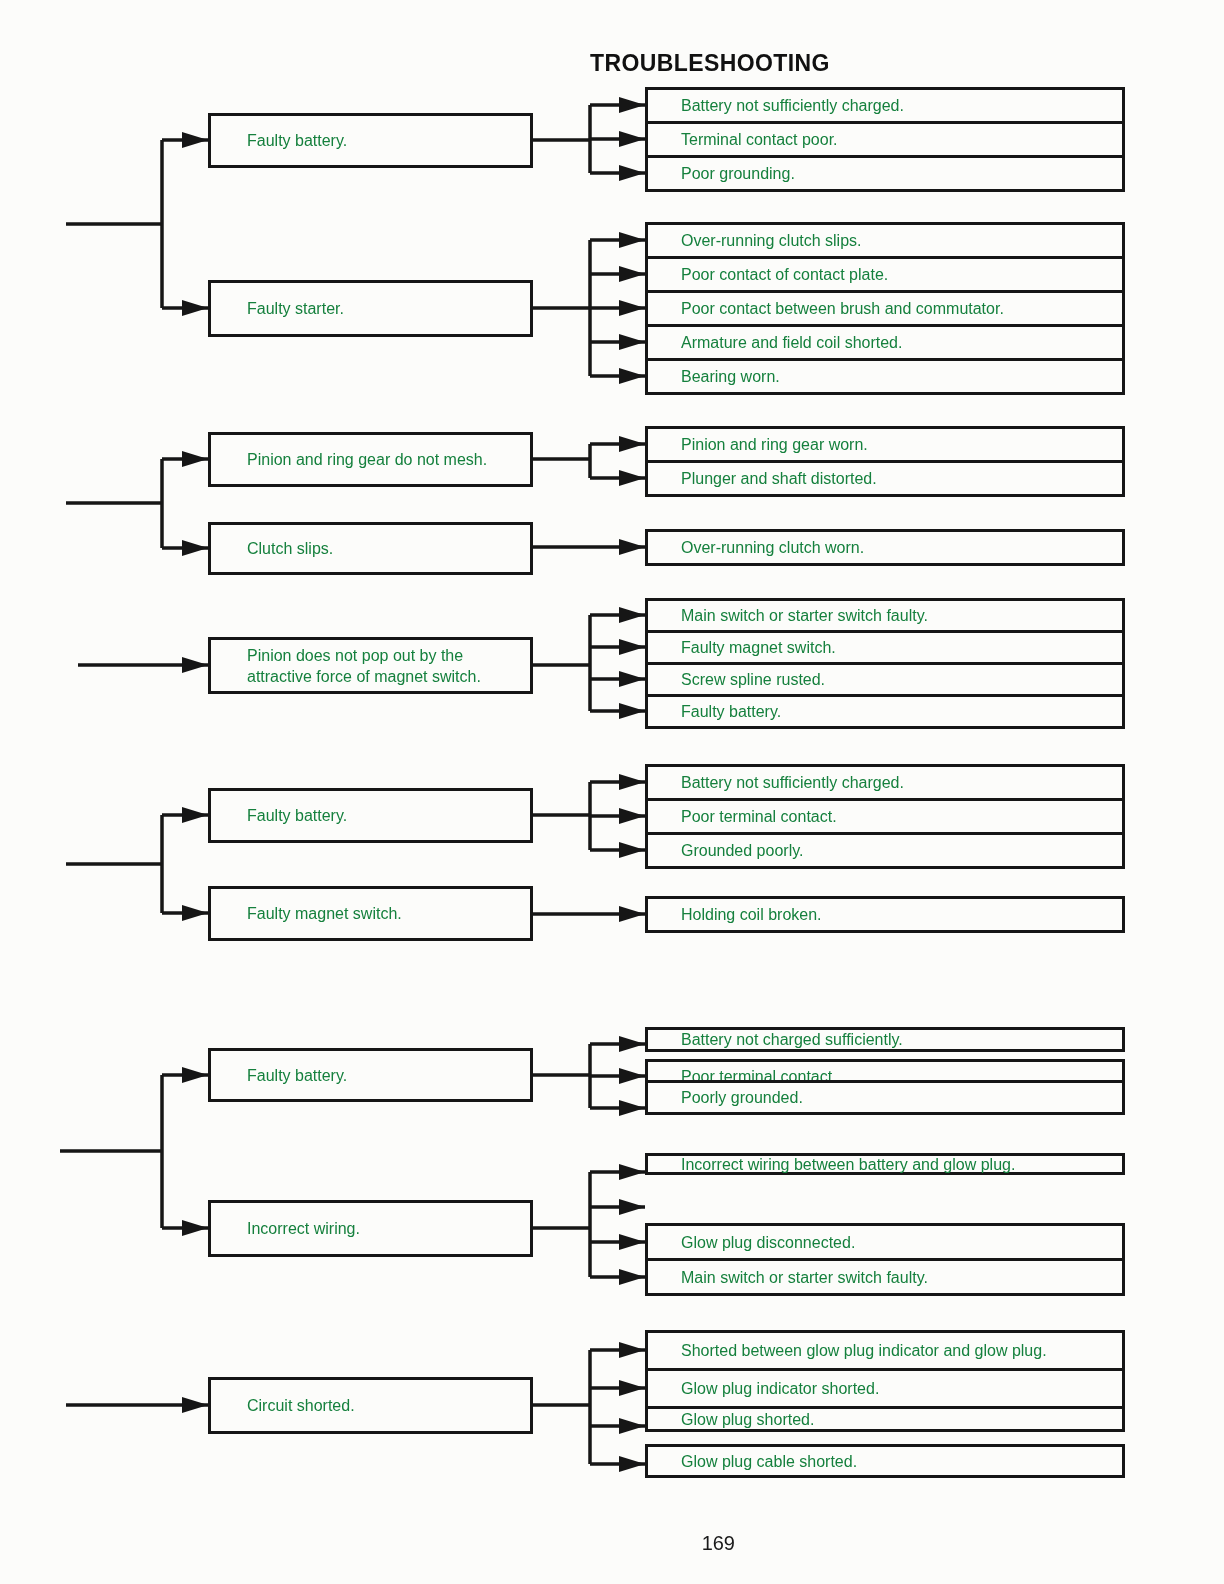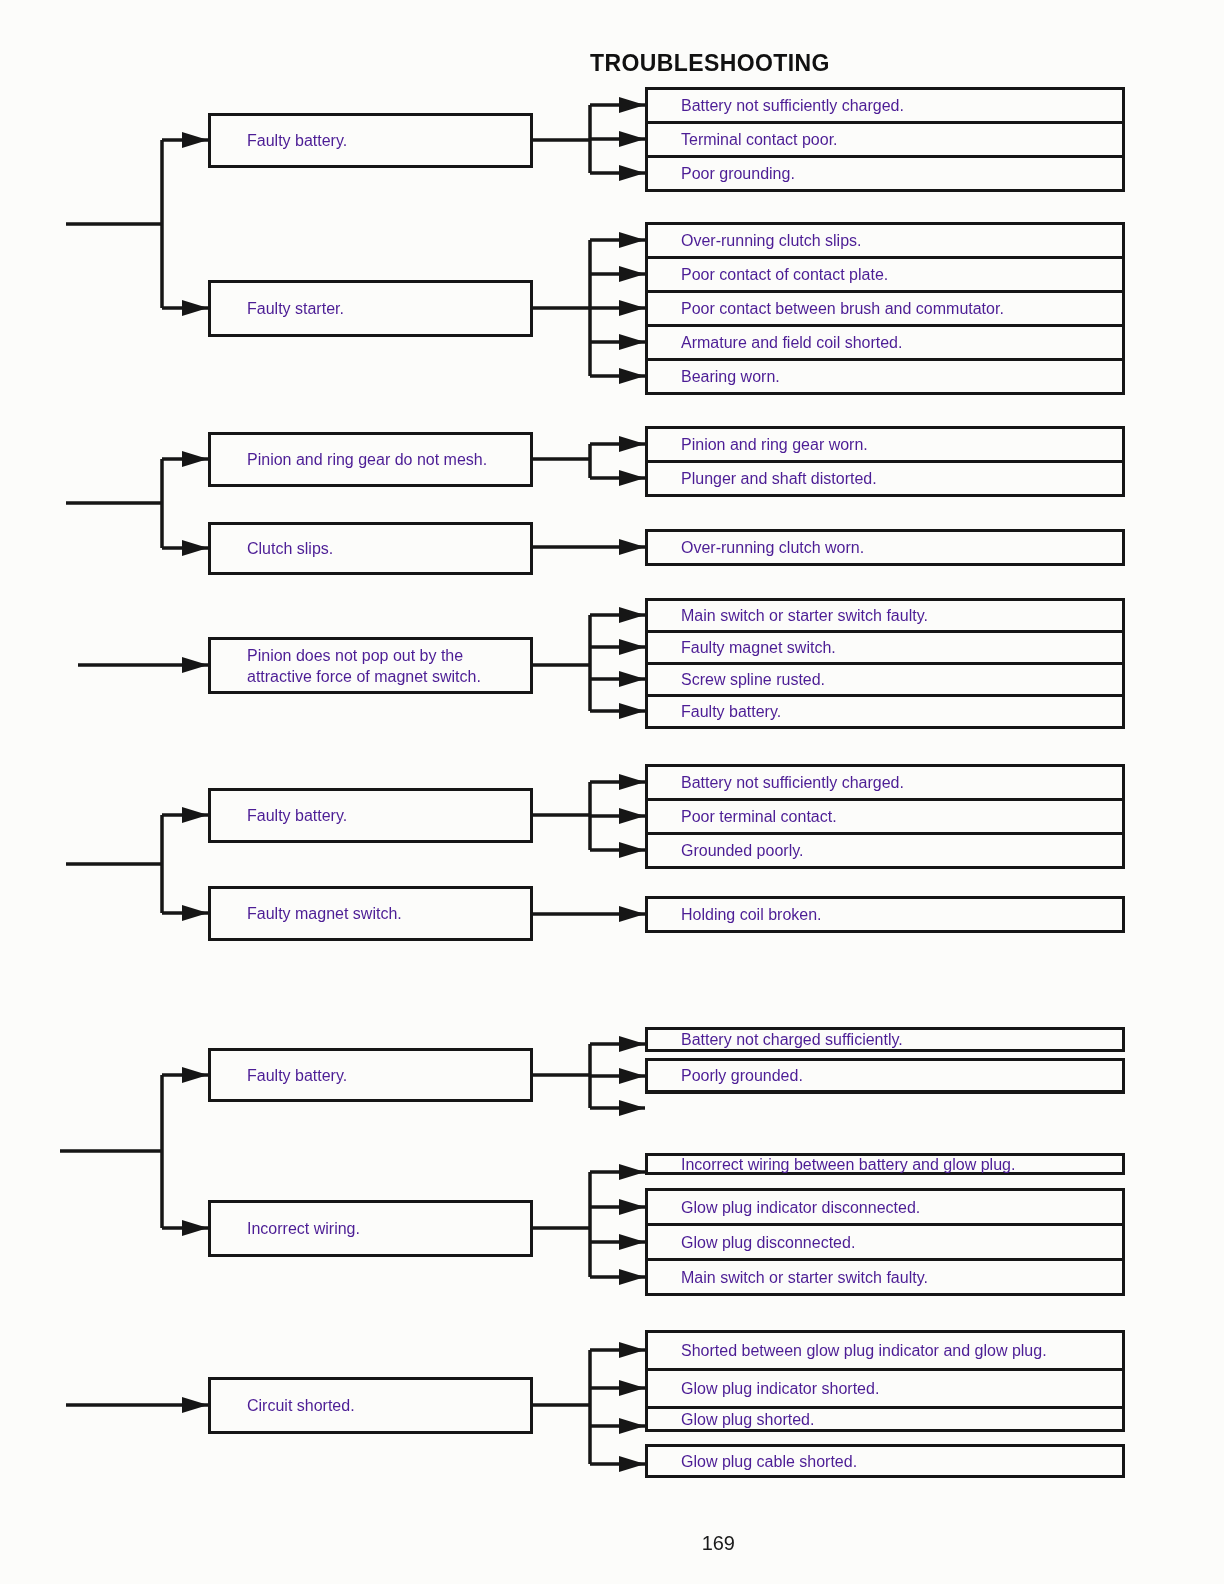--- a/index.html
+++ b/index.html
@@ -18,21 +18,21 @@
     margin:0;color:#111;
   }
   .wires{position:absolute;left:0;top:0;}
   .fault,.cause{
     position:absolute;
     box-sizing:border-box;
     border:3px solid #161616;
     background:#fcfcfa;
     display:flex;align-items:center;
     font-size:16px;line-height:21px;
-    color:#4c1d95;
+    color:#15803d;
   }
   .fault{left:208px;width:325px;padding:0 8px 0 36px;}
   .cause{left:645px;width:480px;padding:0 8px 0 33px;}
   .pageno{
     position:absolute;left:655px;top:1532px;width:80px;
     text-align:right;font-size:20px;color:#1a1a1a;
   }
 </style>
 </head>
 <body>
@@ -139,25 +139,24 @@
   <div class="cause" style="top:764px;height:37px">Battery not sufficiently charged.</div>
   <div class="cause" style="top:798px;height:37px">Poor terminal contact.</div>
   <div class="cause" style="top:832px;height:37px">Grounded poorly.</div>
 
   <div class="fault" style="top:886px;height:55px">Faulty magnet switch.</div>
   <div class="cause" style="top:896px;height:37px">Holding coil broken.</div>
 
   <div class="fault" style="top:1048px;height:54px">Faulty battery.</div>
   <div class="cause" style="top:1027px;height:25px">Battery not charged sufficiently.</div>
   <div class="cause" style="top:1059px;height:35px">Poor terminal contact.</div>
-  <div class="cause" style="top:1058px;height:35px">Poorly grounded.</div>
+  <div class="cause" style="top:1080px;height:35px">Poorly grounded.</div>
 
   <div class="fault" style="top:1200px;height:57px">Incorrect wiring.</div>
   <div class="cause" style="top:1153px;height:22px">Incorrect wiring between battery and glow plug.</div>
-  <div class="cause" style="top:1188px;height:38px">Glow plug indicator disconnected.</div>
   <div class="cause" style="top:1223px;height:38px">Glow plug disconnected.</div>
   <div class="cause" style="top:1258px;height:38px">Main switch or starter switch faulty.</div>
 
   <div class="fault" style="top:1377px;height:57px">Circuit shorted.</div>
   <div class="cause" style="top:1330px;height:41px">Shorted between glow plug indicator and glow plug.</div>
   <div class="cause" style="top:1368px;height:41px">Glow plug indicator shorted.</div>
   <div class="cause" style="top:1406px;height:26px">Glow plug shorted.</div>
   <div class="cause" style="top:1444px;height:34px">Glow plug cable shorted.</div>
 
   <div class="pageno">169</div>

